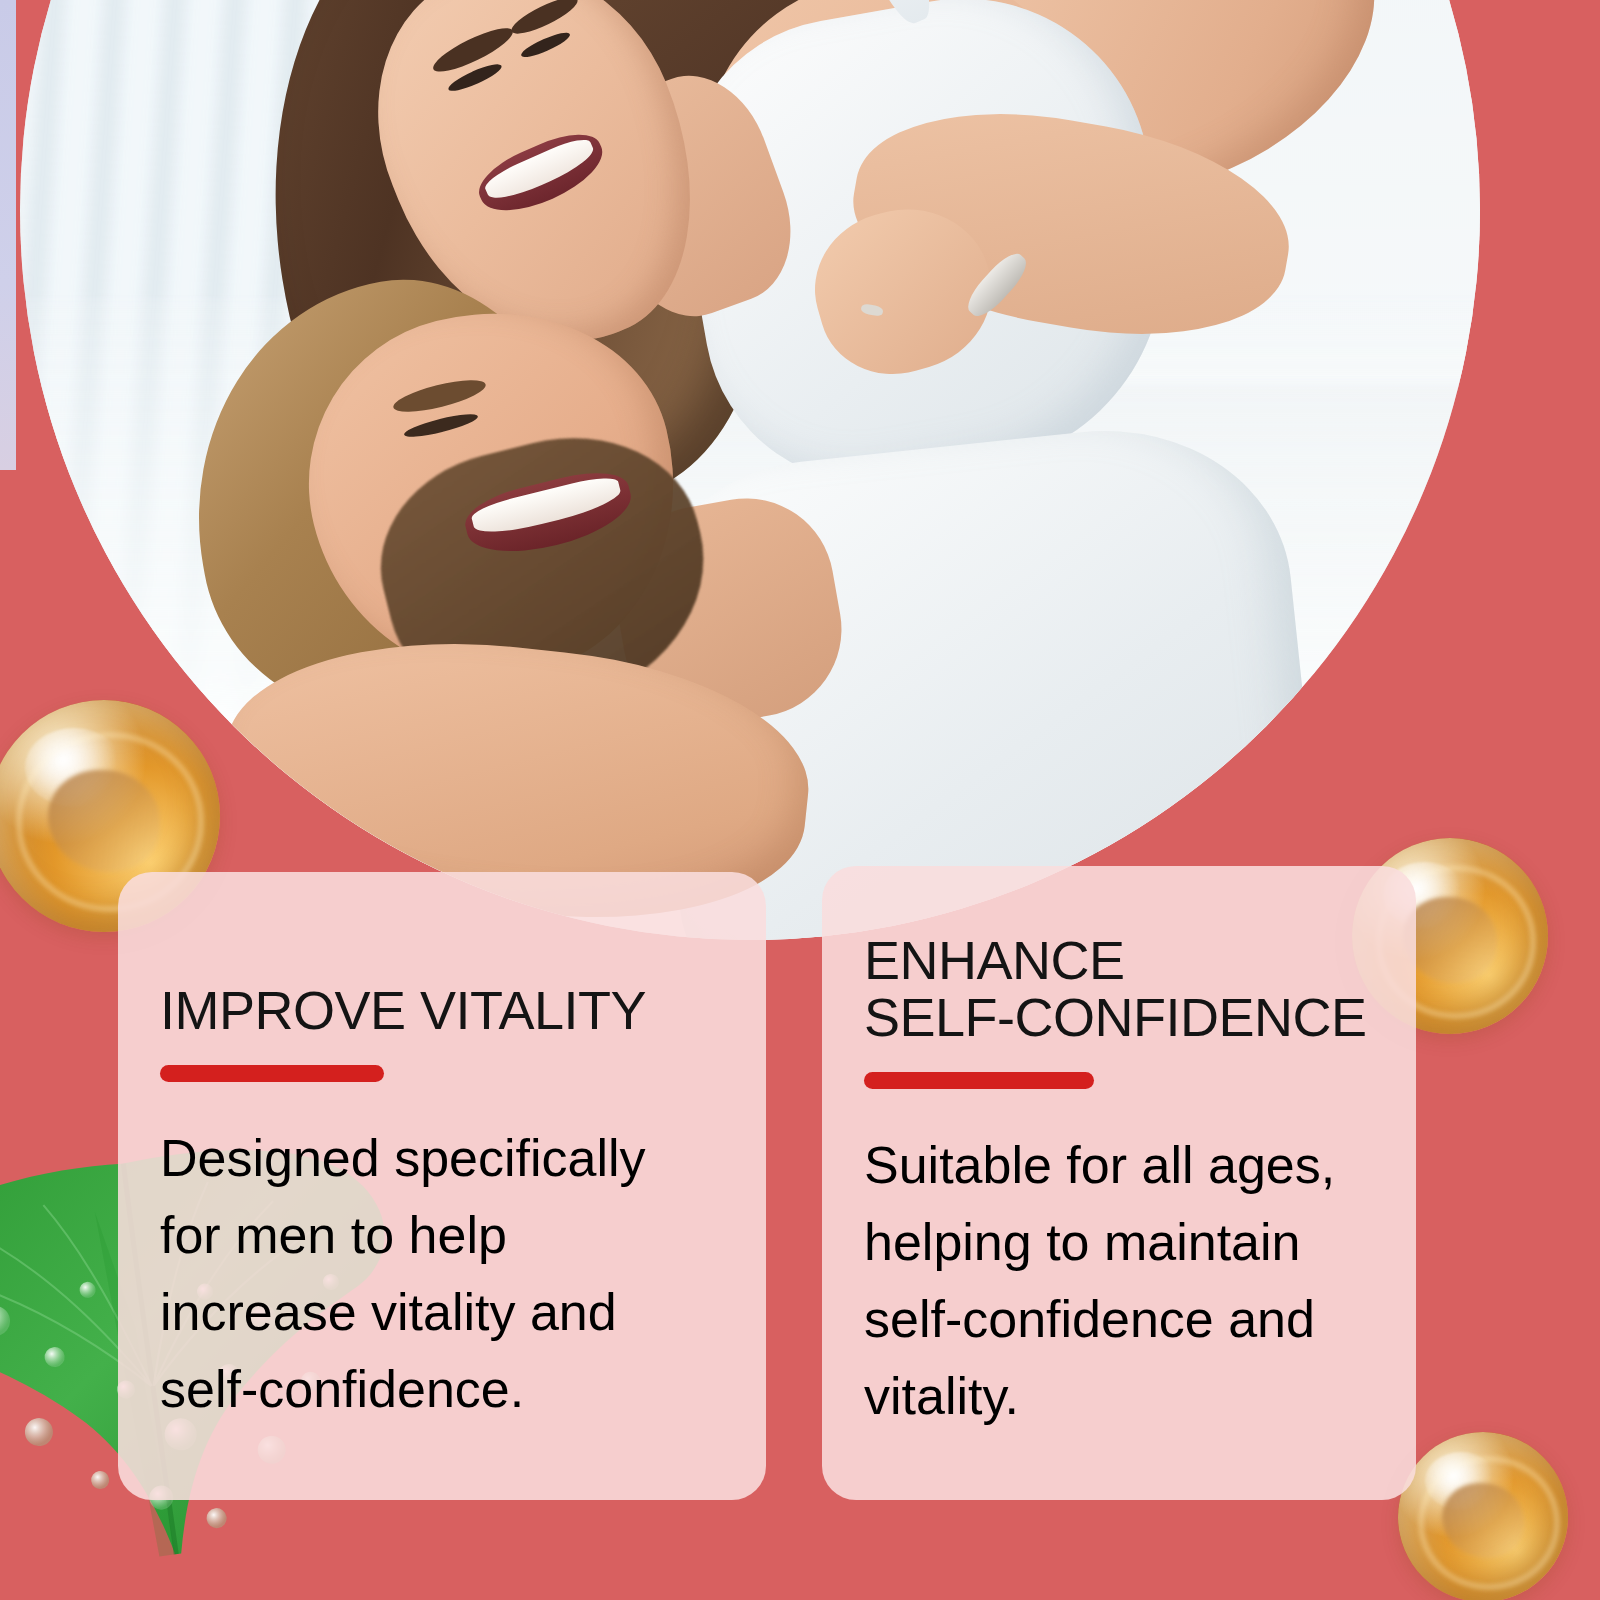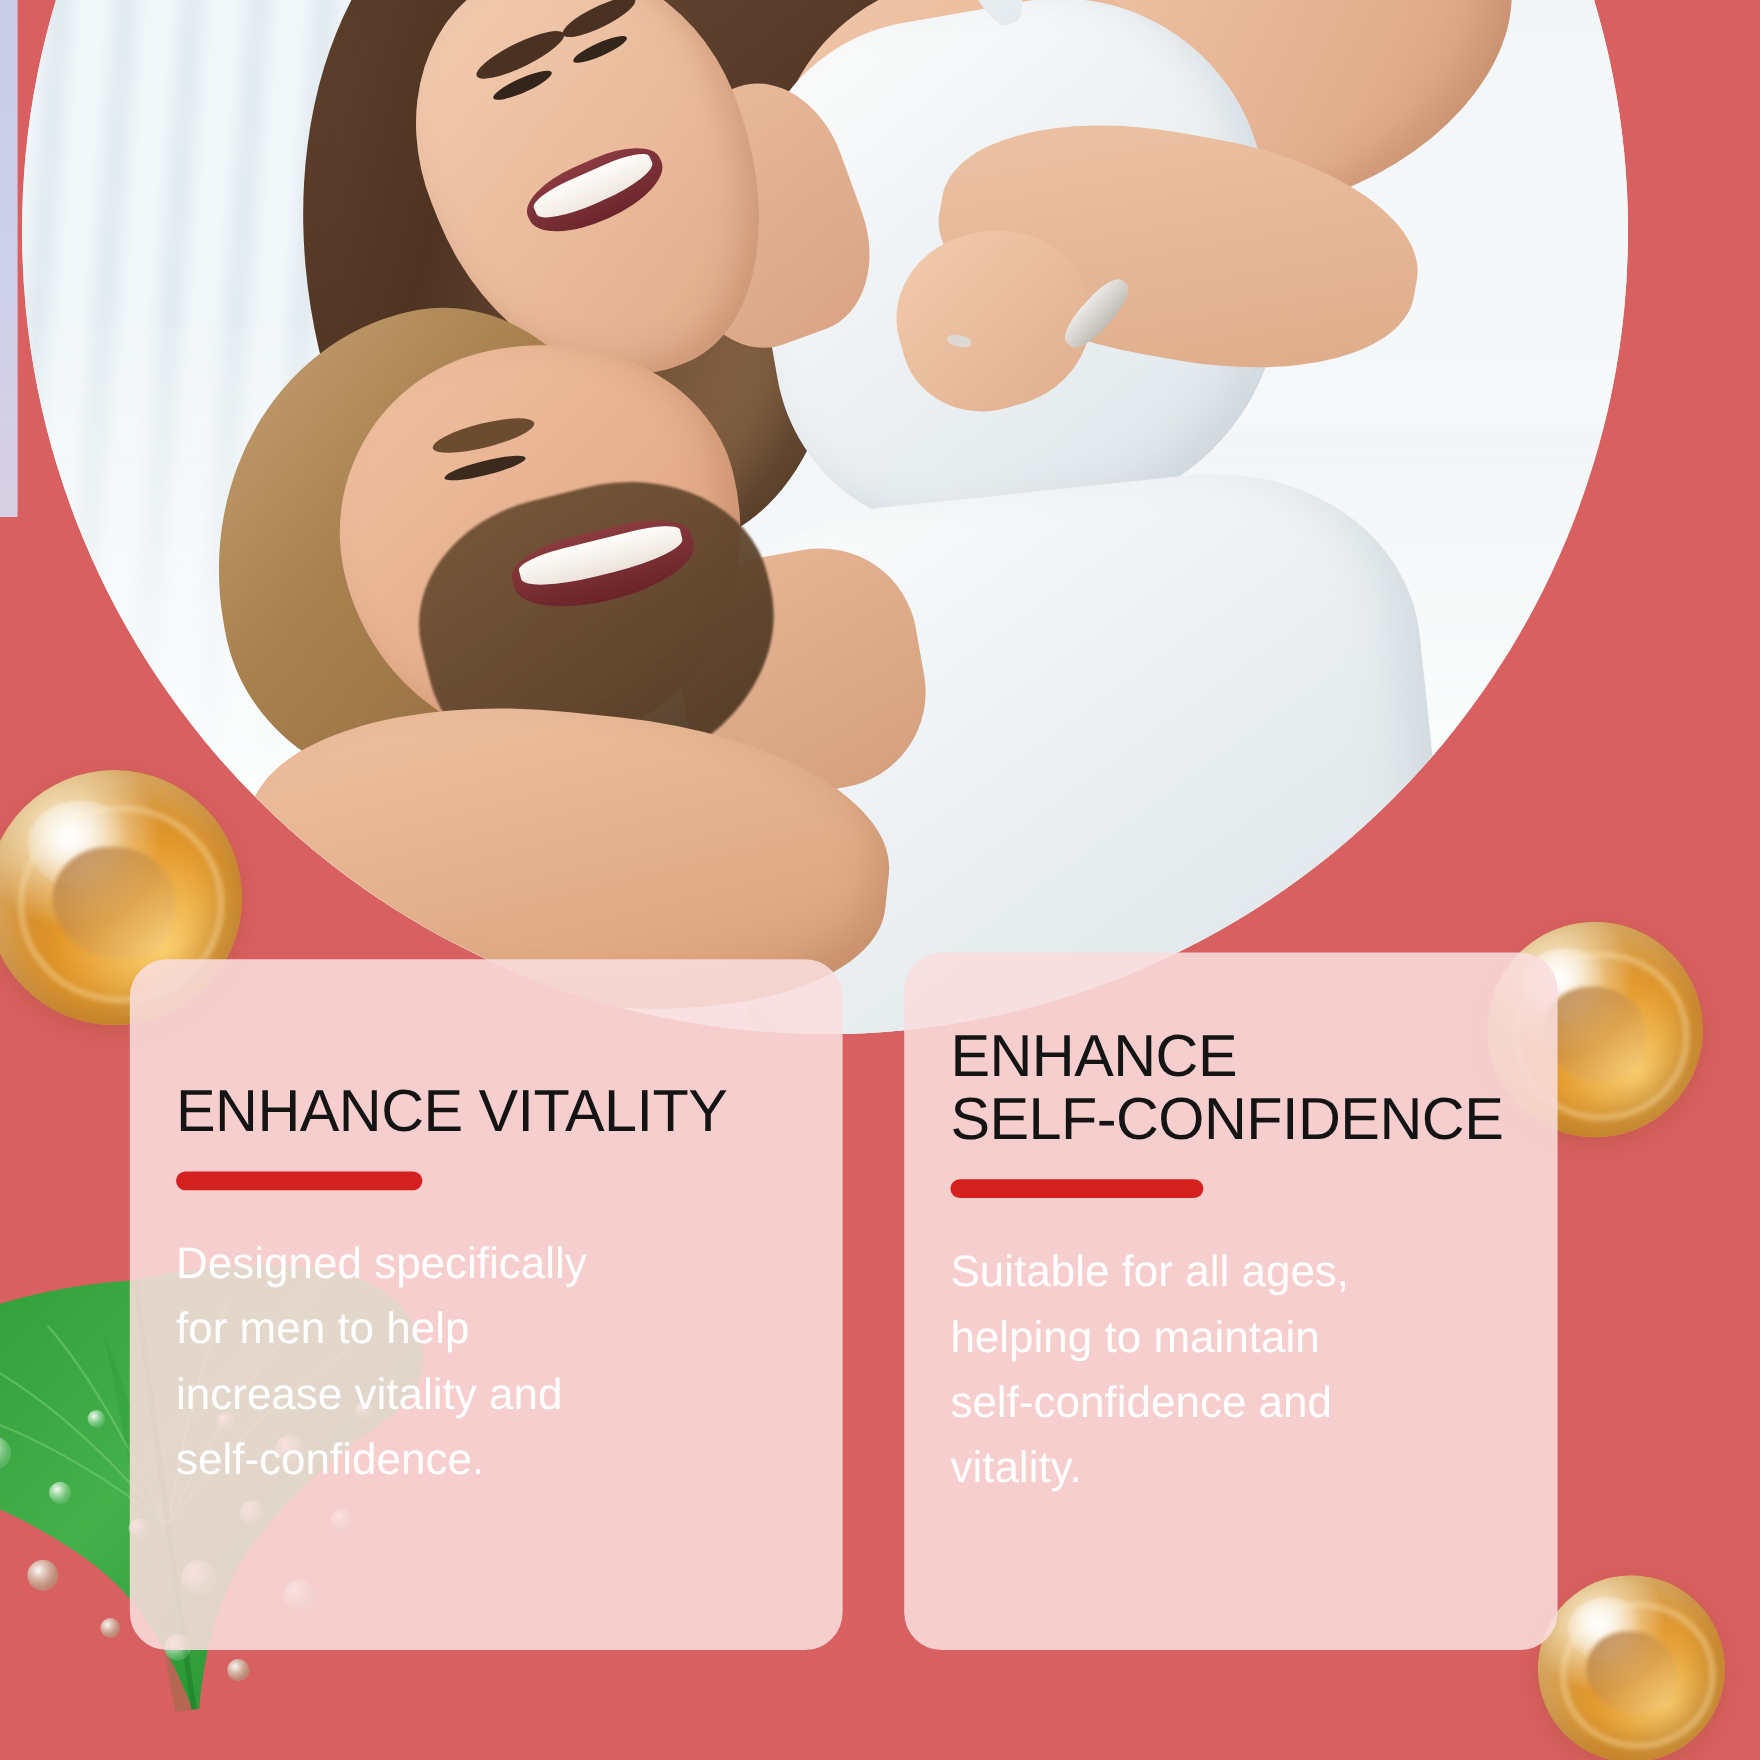--- a/index.html
+++ b/index.html
@@ -266,22 +266,22 @@
   .accent-bar{
     height:17px;border-radius:9px;background:#d4201e;
     margin-top:26px;
   }
   #card-left .accent-bar { width:224px; }
   #card-right .accent-bar{ width:230px; }
 
   .card-body{
     margin:0;padding-top:38px;
     font-family:"Liberation Sans",sans-serif;
-    font-size:40px;line-height:1.48;
-    color:#ffffff;font-weight:400;
+    font-size:52px;line-height:1.48;
+    color:#000000;font-weight:400;
     white-space:pre-line;
   }
 </style>
 </head>
 <body>
 
 <div id="stage">
 
   <div class="edge-strip"></div>
 
@@ -388,21 +388,21 @@
         <circle cx="214" cy="386" r="9" fill="url(#drop)"></circle>
         <circle cx="388" cy="380" r="14" fill="url(#drop)"></circle>
         <circle cx="96" cy="184" r="7" fill="url(#drop)"></circle>
         <circle cx="470" cy="222" r="8" fill="url(#drop)"></circle>
         <circle cx="324" cy="440" r="10" fill="url(#drop)"></circle>
       </g>
     </g>
   </svg>
 
   <div class="card" id="card-left">
-    <h2 class="card-title">ENHANCE VITALITY</h2>
+    <h2 class="card-title">IMPROVE VITALITY</h2>
     <div class="accent-bar"></div>
     <p class="card-body">Designed specifically
 for men to help
 increase vitality and
 self-confidence.</p>
   </div>
 
   <div class="card" id="card-right">
     <h2 class="card-title">ENHANCE
 SELF-CONFIDENCE</h2>

